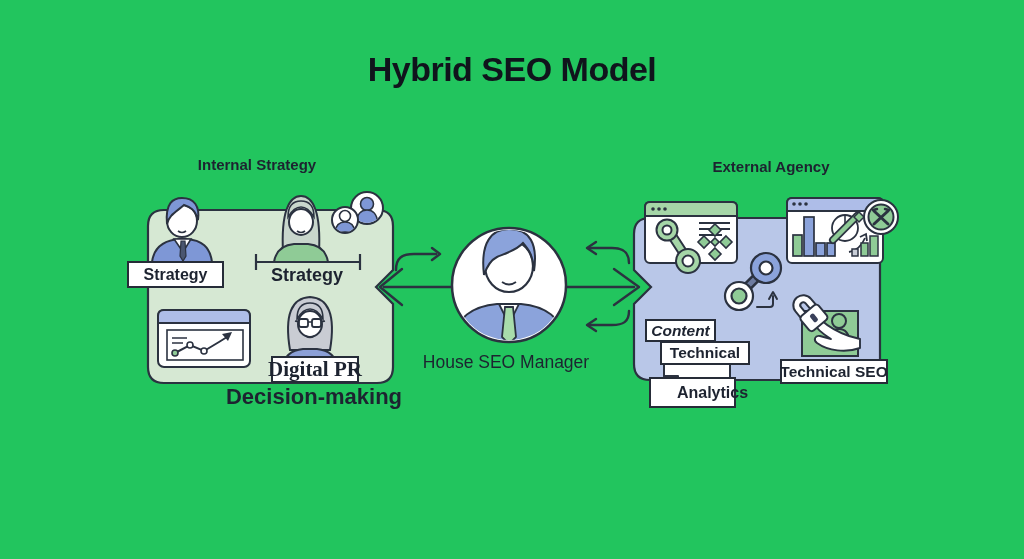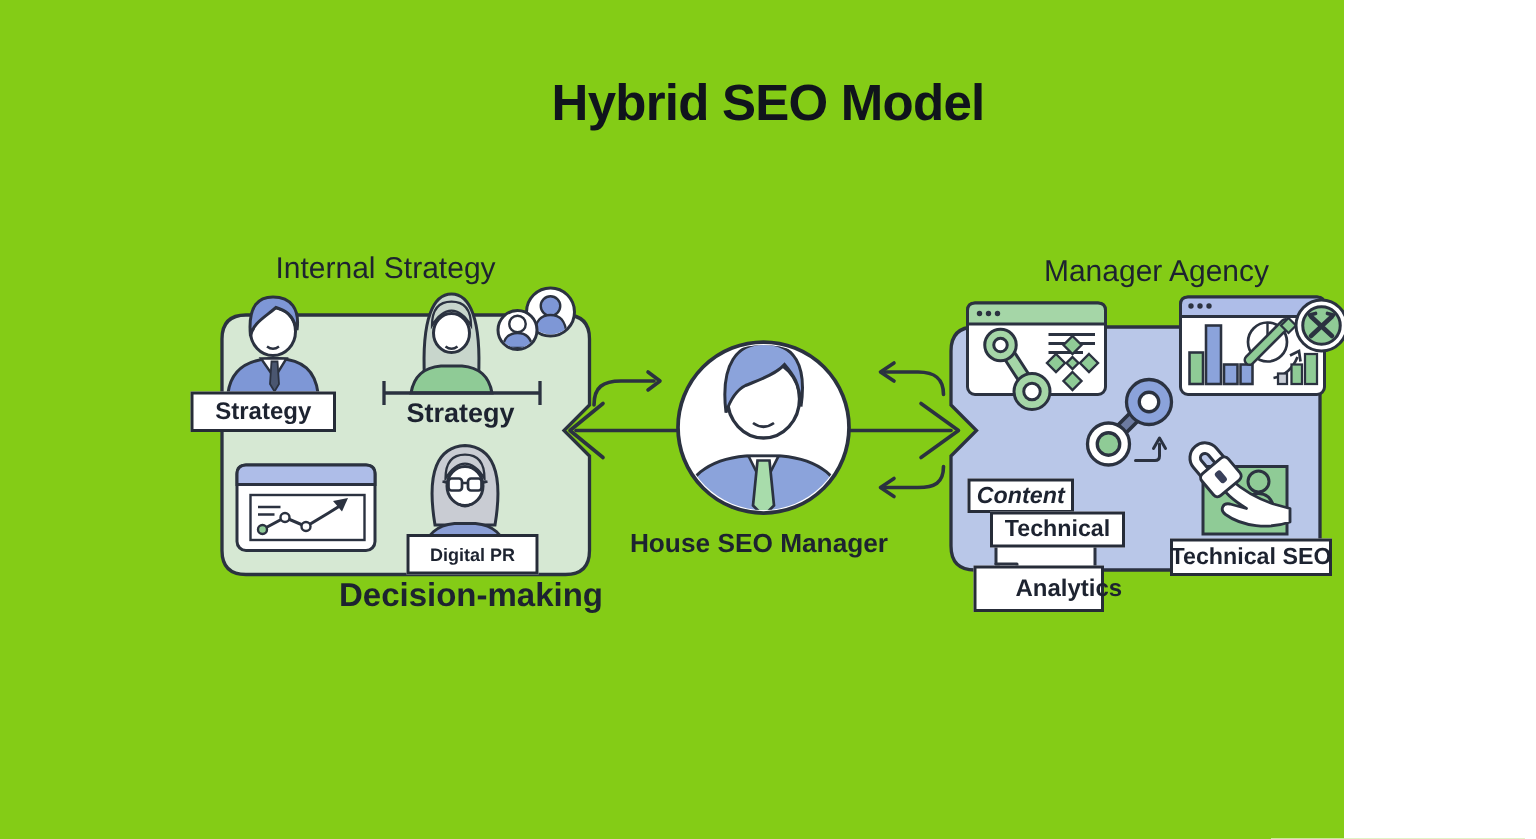--- a/index.html
+++ b/index.html
@@ -1,35 +1,35 @@
 <!DOCTYPE html>
 <html><head>
 <meta charset="utf-8">
 <style>
   html,body{margin:0;padding:0;background:#ffffff;}
   #stage{
-    position:relative;width:896px;height:559px;background:#84cc16;overflow:hidden;
+    position:relative;width:1024px;height:559px;background:#22c55e;overflow:hidden;
     font-family:"Liberation Sans",sans-serif;color:#1d2330;
   }
   #stage svg{position:absolute;left:0;top:0;}
   .txt{position:absolute;text-align:center;line-height:1.15;}
   #title{left:262px;top:50px;width:500px;font-size:34px;font-weight:bold;letter-spacing:-0.5px;color:#10141c;}
-  .heading{font-size:20px;font-weight:normal;margin-top:12px;}
+  .heading{font-size:15px;font-weight:bold;}
   #heading-internal{left:157px;top:156px;width:200px;}
   #heading-external{left:671px;top:158px;width:200px;}
   #txt-strategy-team{left:257px;top:265px;width:100px;font-size:18px;font-weight:bold;}
   #txt-decision{left:214px;top:384px;width:200px;font-size:22px;font-weight:bold;}
-  #txt-manager{left:406px;top:352px;width:200px;font-size:17.5px;font-weight:bold;}
+  #txt-manager{left:406px;top:352px;width:200px;font-size:17.5px;font-weight:normal;}
   .lbl{
     position:absolute;box-sizing:border-box;background:#ffffff;border:2px solid #262c38;
     display:flex;align-items:center;justify-content:center;font-size:15.5px;font-weight:bold;
     color:#1d2330;white-space:nowrap;
   }
   #lbl-strategy-person{left:127px;top:261px;width:97px;height:27px;font-size:16px;}
-  #lbl-digital-pr{left:271px;top:356px;width:88px;height:27px;font-size:12px;}
+  #lbl-digital-pr{left:271px;top:356px;width:88px;height:27px;font-size:21px;font-family:Liberation Serif, serif;}
   #lbl-content{left:645px;top:319px;width:71px;height:23px;z-index:3;font-style:italic;}
   #lbl-production{left:660px;top:341px;width:90px;height:24px;z-index:4;}
   #lbl-analytics{left:649px;top:377px;width:87px;height:31px;font-size:16px;z-index:4;padding-left:40px;}
   #lbl-technical-seo{left:780px;top:359px;width:108px;height:25px;}
 </style>
 </head>
 <body>
 
 <div id="stage">
 
@@ -229,21 +229,21 @@
 
   <g stroke="#2b3240" stroke-width="2">
     <path d="M664,350 H730 V390 H678 L664,376 Z" fill="#ffffff" stroke-linejoin="round"></path>
     <path d="M664,376 L678,376 L678,390 Z" fill="#dfe3ea" stroke-linejoin="round"></path>
   </g>
 </svg>
 
 <div class="txt" id="title">Hybrid SEO Model</div>
 
 <div class="txt heading" id="heading-internal">Internal Strategy</div>
-<div class="txt heading" id="heading-external">Manager Agency</div>
+<div class="txt heading" id="heading-external">External Agency</div>
 
 <div class="lbl" id="lbl-strategy-person">Strategy</div>
 <div class="txt" id="txt-strategy-team">Strategy</div>
 <div class="lbl" id="lbl-digital-pr">Digital PR</div>
 <div class="txt" id="txt-decision">Decision-making</div>
 
 <div class="txt" id="txt-manager">House SEO Manager</div>
 
 <div class="lbl" id="lbl-content">Content</div>
 <div class="lbl" id="lbl-production">Technical</div>

